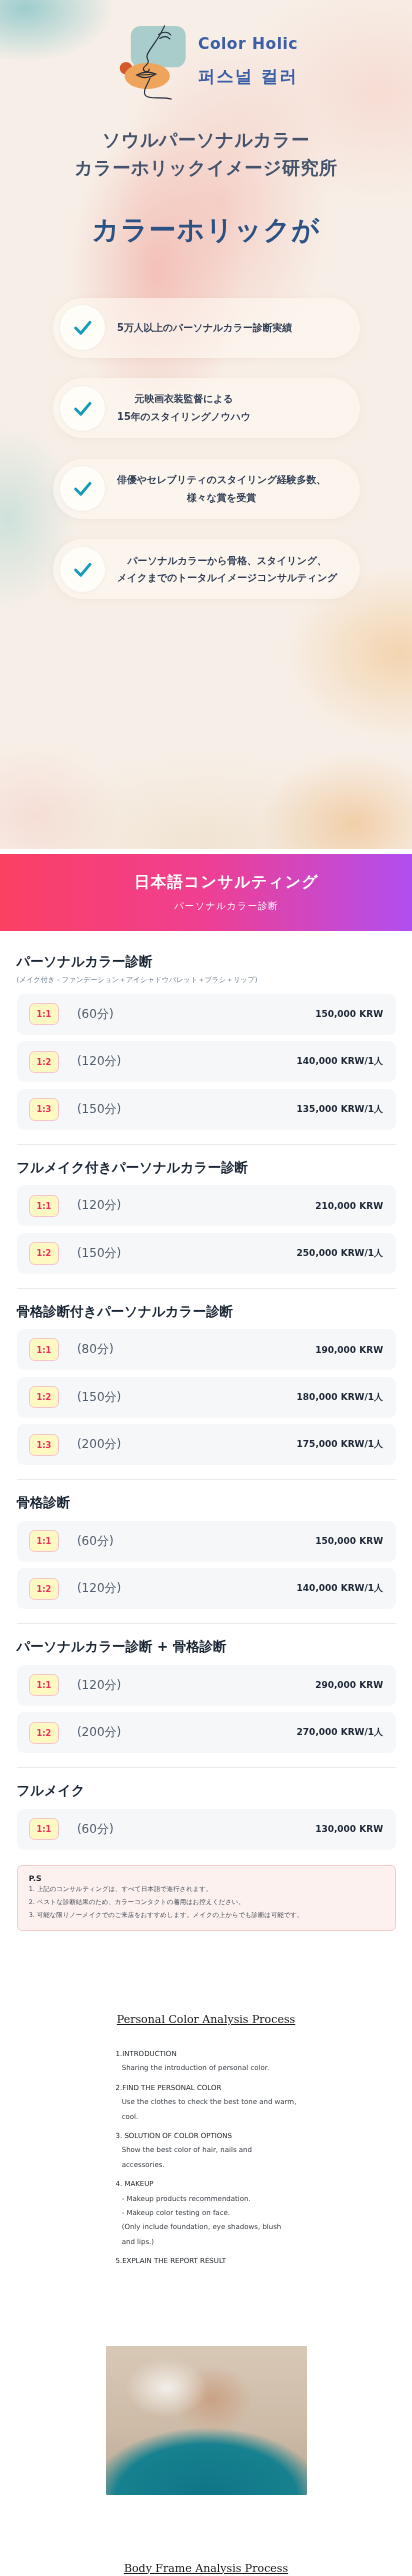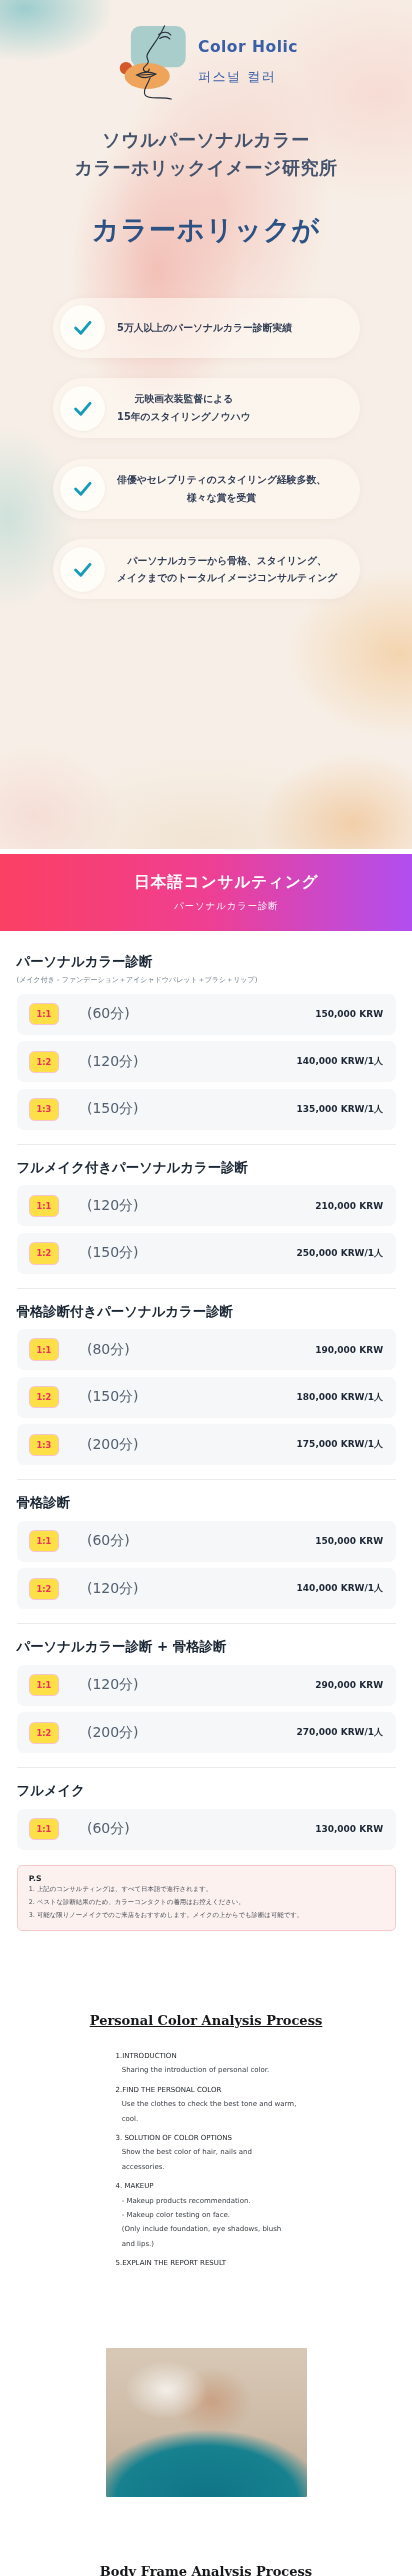--- a/index.html
+++ b/index.html
@@ -22,21 +22,21 @@
       radial-gradient(ellipse 98px 134px at 2% 61%,  rgba(173,214,209,.55), rgba(173,214,209,0) 70%),
       radial-gradient(ellipse 165px 124px at 97% 77%, rgba(240,186,120,.50), rgba(240,186,120,0) 70%),
       radial-gradient(ellipse 134px 103px at 86% 97%, rgba(236,170,100,.45), rgba(236,170,100,0) 70%),
       radial-gradient(ellipse 124px 103px at 8% 96%,  rgba(244,205,198,.50), rgba(244,205,198,0) 70%),
       radial-gradient(ellipse 258px 113px at 50% 99%, rgba(233,214,186,.45), rgba(233,214,186,0) 75%);
   }
   .logo{ display:flex; justify-content:center; align-items:center; padding-top:23px; gap:7px; }
   .logo-mark{ width:77px; height:77px; }
   .logo-texts{ text-align:left; }
   .logo-name{ font-size:15.5px; font-weight:700; color:#3a5fa7; letter-spacing:0.5px; }
-  .logo-kr{ font-size:13px; font-weight:400; color:#3a5fa7; letter-spacing:1.5px; margin-top:12px; }
+  .logo-kr{ font-size:17px; font-weight:700; color:#3a5fa7; letter-spacing:1.5px; margin-top:12px; }
   .hero-title{ margin-top:26px; font-size:18px; font-weight:700; color:#44536b; line-height:1.55; letter-spacing:0.5px;}
   .hero-intro{ margin-top:17.5px; font-size:9.8px; font-weight:700; color:#3d4a5f; line-height:1.85; }
   .hero-reason{ margin-top:26px; font-size:27px; font-weight:800; color:#2c5284; line-height:1.62; letter-spacing:1px;}
   .features{ width:307px; margin:46px auto 0; }
   .feature{
     display:flex; align-items:center; text-align:center;
     background:rgba(253,249,242,.62);
     border-radius:31px; min-height:60px;
     padding:6.7px 15.5px 6.7px 7.2px; margin-bottom:20.6px;
     box-shadow:0 1px 7.2px rgba(180,150,130,.10);
@@ -62,38 +62,38 @@
   .pricing{ background:#fff; padding:21.6px 16.5px 20.6px; }
   .ptable-title{ font-size:13.4px; font-weight:800; color:#1c2736; line-height:1.3; }
   .ptable-sub{ font-size:7px; color:#71808f; margin-top:4.6px; }
   .rows{ margin-top:8.8px; }
   .prow{
     display:flex; align-items:center;
     background:#f6f7f9; border-radius:7.2px; height:41px;
     padding:0 12.4px; margin-bottom:6.7px;
   }
   .badge{
-    background:#fde047; border:0.8px solid #f7c3cd; border-radius:5.7px;
+    background:#fef9c3; border:0.8px solid #f7c3cd; border-radius:5.7px;
     color:#ee2d5c; font-weight:700; font-size:8.2px; padding:5.2px 6.7px;
   }
-  .duration{ margin-left:28px; color:#53606f; font-size:14px; }
+  .duration{ margin-left:18px; color:#53606f; font-size:12px; }
   .price{ margin-left:auto; color:#1d2736; font-weight:700; font-size:9px; }
   .tdiv{ border:none; border-top:0.5px solid #e9ebee; margin:14px 0; }
   .ps-box{
     margin-top:15.5px; background:#fdf1f0; border:0.5px solid #f6cbc9; border-radius:5.2px;
     padding:8.2px 11.3px 7.2px;
   }
   .ps-title{ font-size:7.7px; font-weight:800; color:#23272e; }
   .ps-note{ font-size:6.4px; color:#4a5058; line-height:2.05; }
 
   
   .process{ text-align:center; background:#fff; }
   .process-title{
     font-family:"DejaVu Serif","Liberation Serif",serif;
-    font-size:13px; font-weight:700; text-decoration:underline; color:#17181a;margin-top:44px;
+    font-size:11px; font-weight:400; text-decoration:underline; color:#17181a;margin-top:44px;
   }
   .process-body{
     display:inline-block; text-align:left; width:181px;
     font-size:7px; color:#23272c; line-height:2.05; margin-top:20.6px;
   }
   .pl-line.head{ margin-top:5.2px; }
   .pl-line.head:first-child{ margin-top:0; }
   .pl-line.sub{ padding-left:6.2px; color:#3c4147; }
 
   

